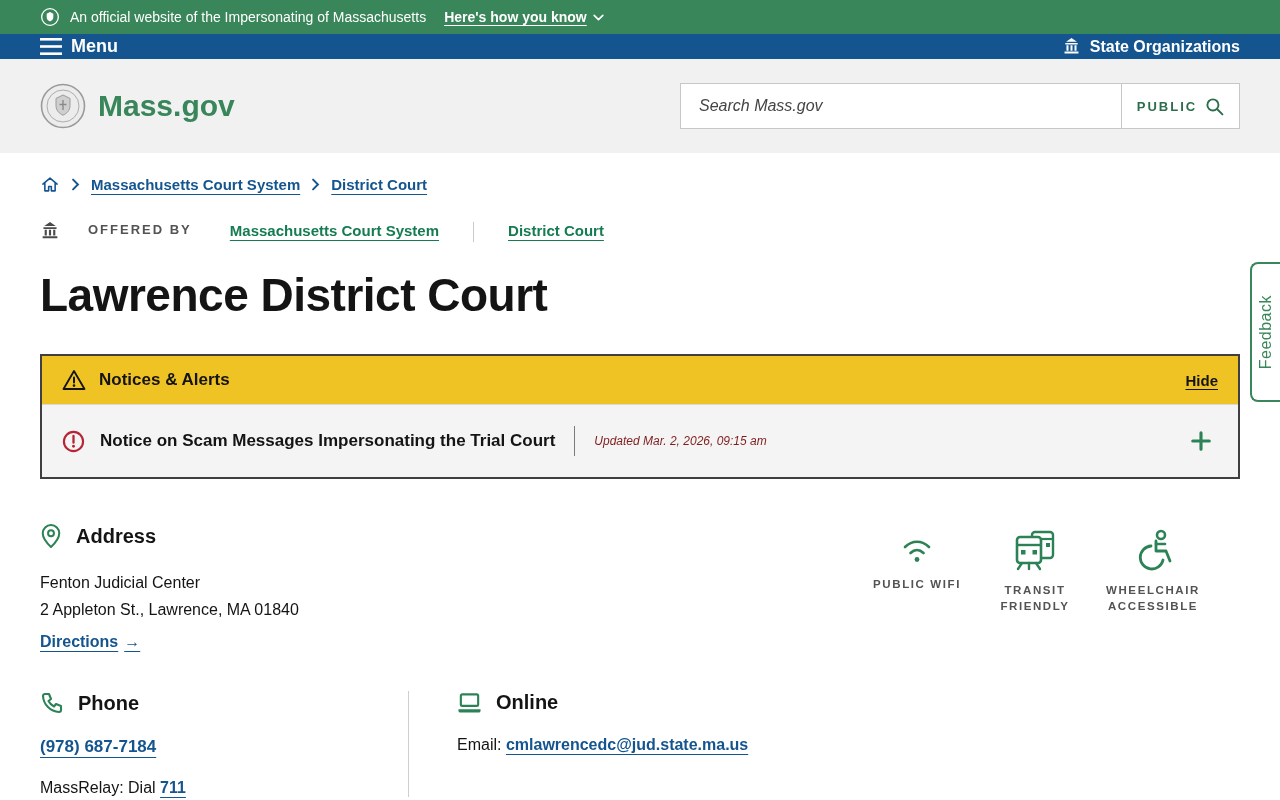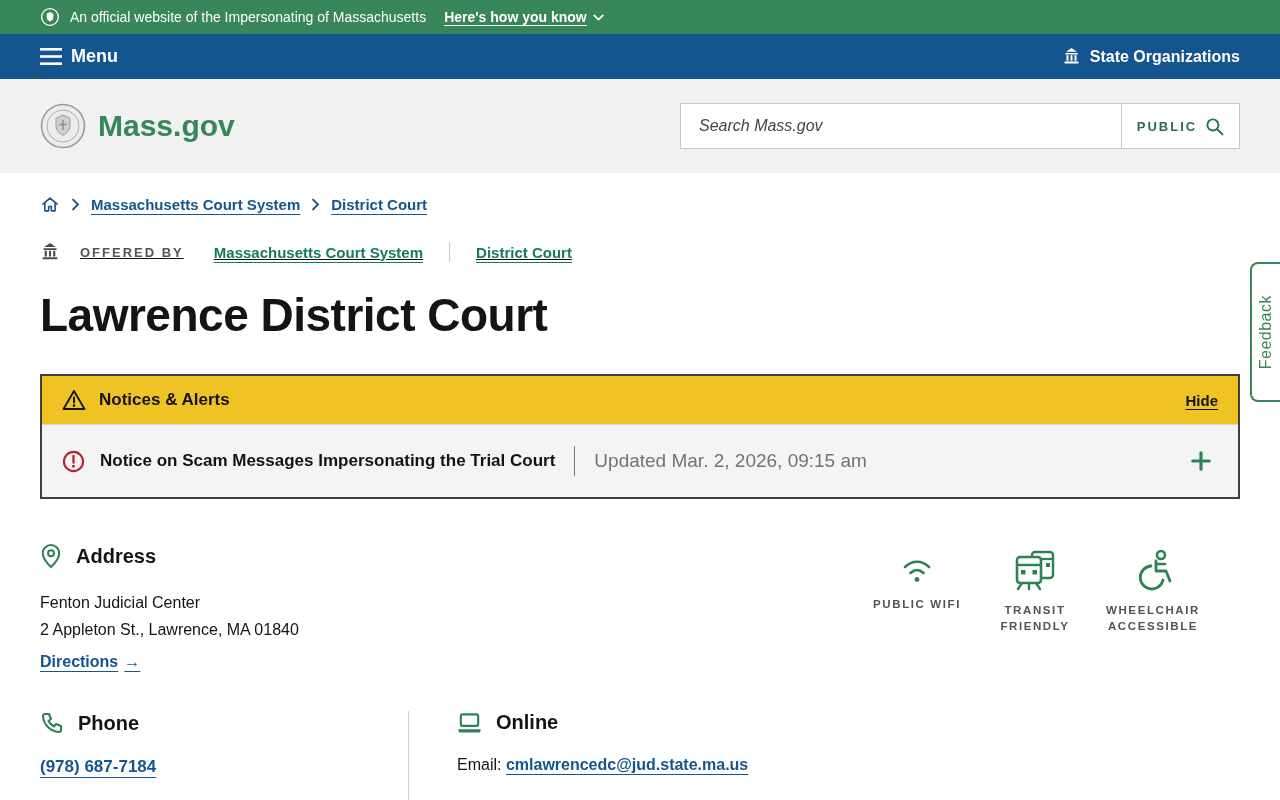--- a/index.html
+++ b/index.html
@@ -9,21 +9,21 @@
   
   .official-banner { height:34px; background:#388659; color:#fff;
     display:flex; align-items:center; padding:0 40px; font-size:14px; }
   .official-banner .seal { width:20px; height:20px; margin-right:10px; flex:none; }
   .hhyk { margin-left:18px; font-weight:700; text-decoration:underline;
     text-underline-offset:3px; display:flex; align-items:center; gap:5px;
     color:#fff; cursor:pointer; background:none; border:none; font-size:14px;
     font-family:inherit; }
 
   
-  .nav-bar { height:45px; background:#14558f; color:#fff; display:flex;
+  .nav-bar { height:25px; background:#14558f; color:#fff; display:flex;
     align-items:center; justify-content:space-between; padding:0 40px; }
   .menu-btn, .state-orgs { display:flex; align-items:center; gap:9px;
     background:none; border:none; color:#fff; font-family:inherit;
     font-weight:700; cursor:pointer; }
   .menu-btn { font-size:18px; }
   .state-orgs { font-size:16px; }
 
   
   .site-header { height:94px; background:#f1f1f2; display:flex;
     align-items:center; justify-content:space-between; padding:0 40px; }
@@ -42,42 +42,42 @@
 
   
   .content { padding:0 40px; }
 
   .breadcrumb { margin-top:22px; display:flex; align-items:center; gap:10px;
     font-size:15px; }
   .breadcrumb a { color:#14558f; font-weight:600; text-decoration:underline;
     text-underline-offset:4px; }
   .crumb-sep { color:#14558f; display:flex; }
 
-  .offered-by { margin-top:28px; display:flex; align-items:center; gap:20px;text-decoration:underline; }
+  .offered-by { margin-top:28px; display:flex; gap:28px; }
   .offered-by-label { font-size:13px; font-weight:700; letter-spacing:2px;
     color:#535353; margin-right:10px; }
   .offered-by a { color:#157c52; font-weight:700; font-size:15px;
     text-decoration:underline; text-underline-offset:4px; }
   .ob-sep { width:1px; height:20px; background:#c9c9c9; margin:0 6px; }
 
   h1.page-title { margin-top:26px; font-size:46px; font-weight:700;
     color:#141414; letter-spacing:-0.5px; }
 
   
   .alerts { margin-top:32px; border:2px solid #3f3f3f; }
   .alerts-header { background:#f0c325; padding:13px 20px; display:flex;
     align-items:center; gap:13px; }
   .alerts-header .title { font-size:17px; font-weight:700; color:#141414; }
   .hide-link { margin-left:auto; color:#141414; font-size:15px; font-weight:700;
     text-decoration:underline; text-underline-offset:3px; cursor:pointer; }
   .notice-row { background:#f4f4f5; padding:21px 20px; display:flex;
     align-items:center; gap:15px; border-top:1px solid #d8d8d8; }
   .notice-title { font-size:17px; font-weight:700; color:#141414; }
   .notice-sep { width:1px; height:30px; background:#7a7a7a; margin:0 4px; }
-  .notice-updated { font-size:19px; color:#737373; }
+  .notice-updated { font-style:italic; font-size:12px; color:#7f1d1d; }
   .expand-btn { margin-left:auto; background:none; border:none; cursor:pointer;
     display:flex; padding:0 6px; }
 
   
   .location-row { margin-top:44px; display:flex; justify-content:space-between;
     align-items:flex-start; }
   .section-heading { display:flex; align-items:center; gap:14px;
     font-size:20px; font-weight:700; color:#141414; }
   .address-lines { margin-top:20px; font-size:16px; line-height:1.7;
     color:#141414; }

